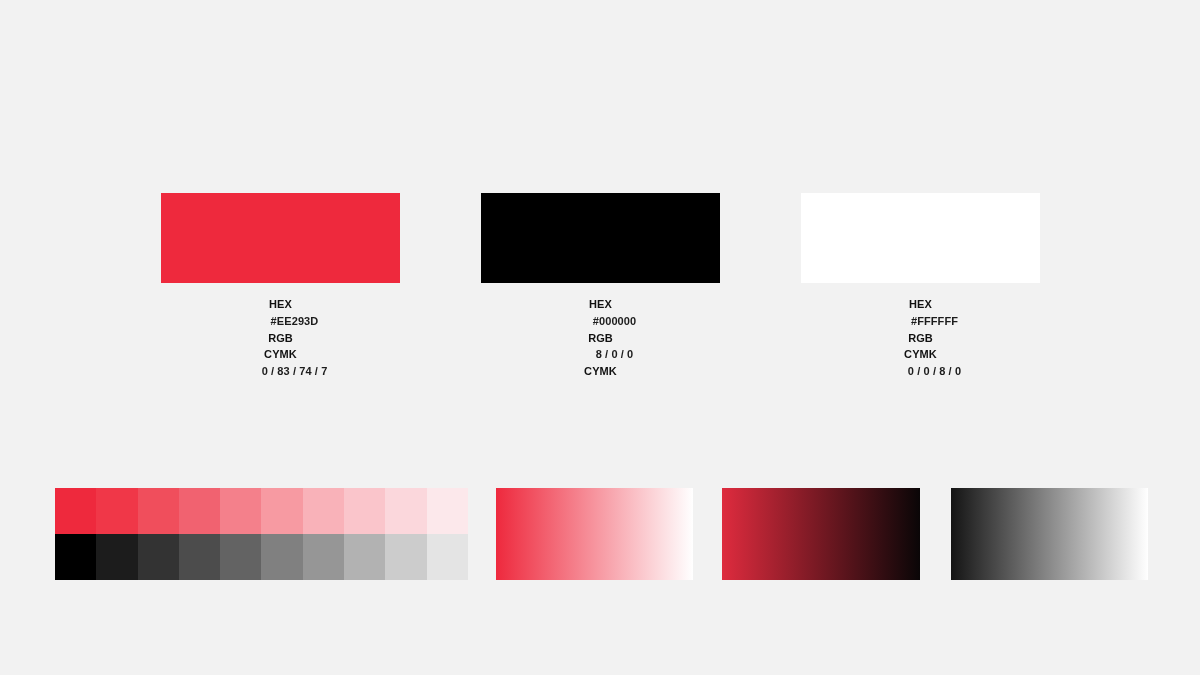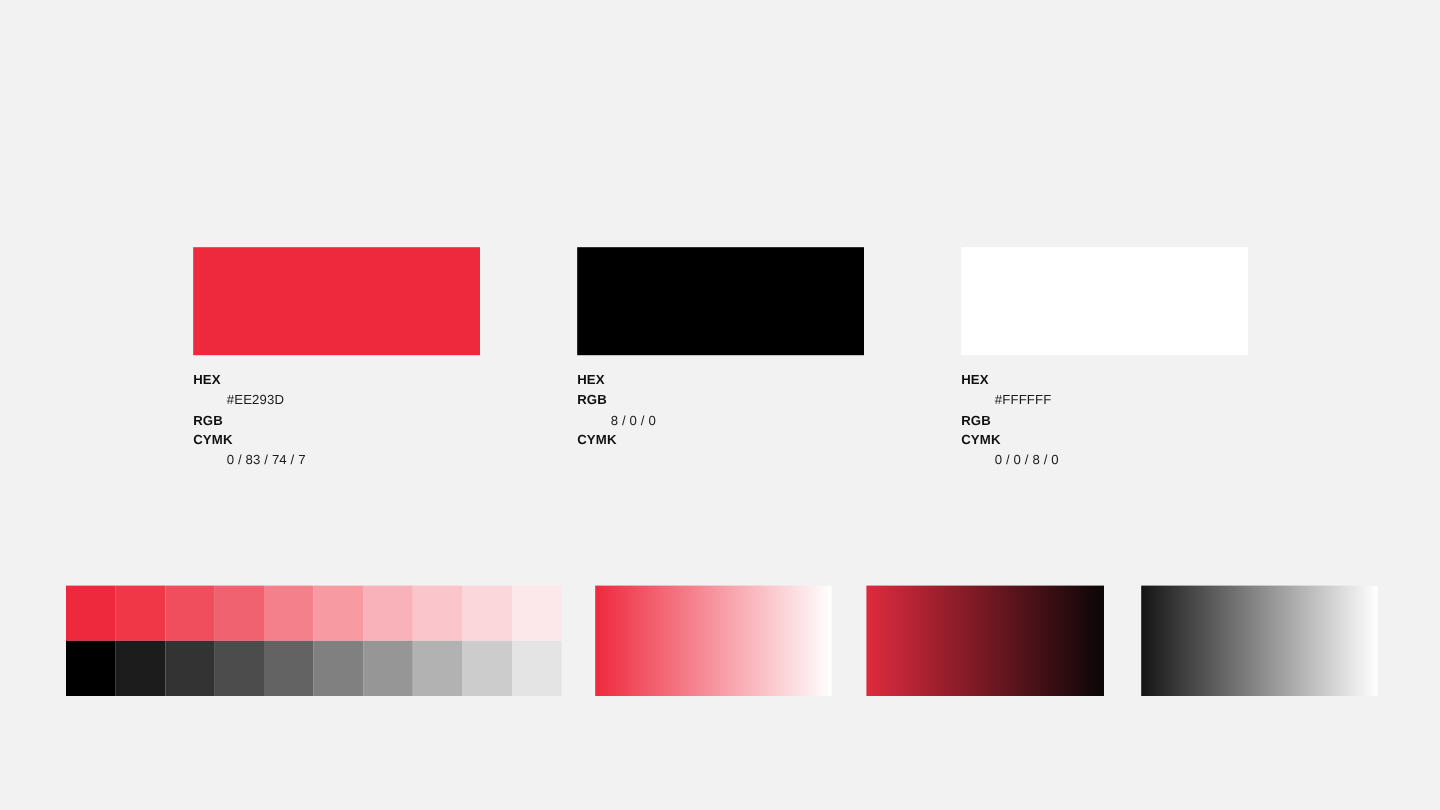--- a/index.html
+++ b/index.html
@@ -19,22 +19,23 @@
   }
 
   .canvas {
     position: absolute;
     inset: 0;
   }
 
   
   .swatch-card {
     position: absolute;
-    top: 206px;
+    top: 193px;
     width: 239px;
+    text-align: center;
   }
   .swatch-card.card-0 { left: 161px; }
   .swatch-card.card-1 { left: 481px; }
   .swatch-card.card-2 { left: 801px; }
 
   .swatch-chip {
     width: 239px;
     height: 90px;
     display: block;
   }
@@ -44,21 +45,21 @@
     font-size: 11px;
     line-height: 16.8px;
     letter-spacing: 0.1px;
   }
   .spec-label {
     font-weight: bold;
     color: #111111;
     display: block;
   }
   .spec-value {
-    font-weight: normal;
+    font-weight: bold;
     color: #1c1c1c;
     display: block;
     margin-left: 28px;
   }
 
   
   .tint-grid {
     position: absolute;
     left: 55px;
     top: 488px;
@@ -99,20 +100,21 @@
       <span class="spec-label">RGB</span>
       <span class="spec-label">CYMK</span>
       <span class="spec-value">0 / 83 / 74 / 7</span>
     </div>
   </div>
 
   <div class="swatch-card card-1">
     <div class="swatch-chip" style="background: rgb(0, 0, 0);"></div>
     <div class="swatch-specs">
       <span class="spec-label">HEX</span>
+      <span class="spec-value">#000000</span>
       <span class="spec-label">RGB</span>
       <span class="spec-value">8 / 0 / 0</span>
       <span class="spec-label">CYMK</span>
     </div>
   </div>
 
   <div class="swatch-card card-2">
     <div class="swatch-chip" style="background: rgb(255, 255, 255);"></div>
     <div class="swatch-specs">
       <span class="spec-label">HEX</span>

